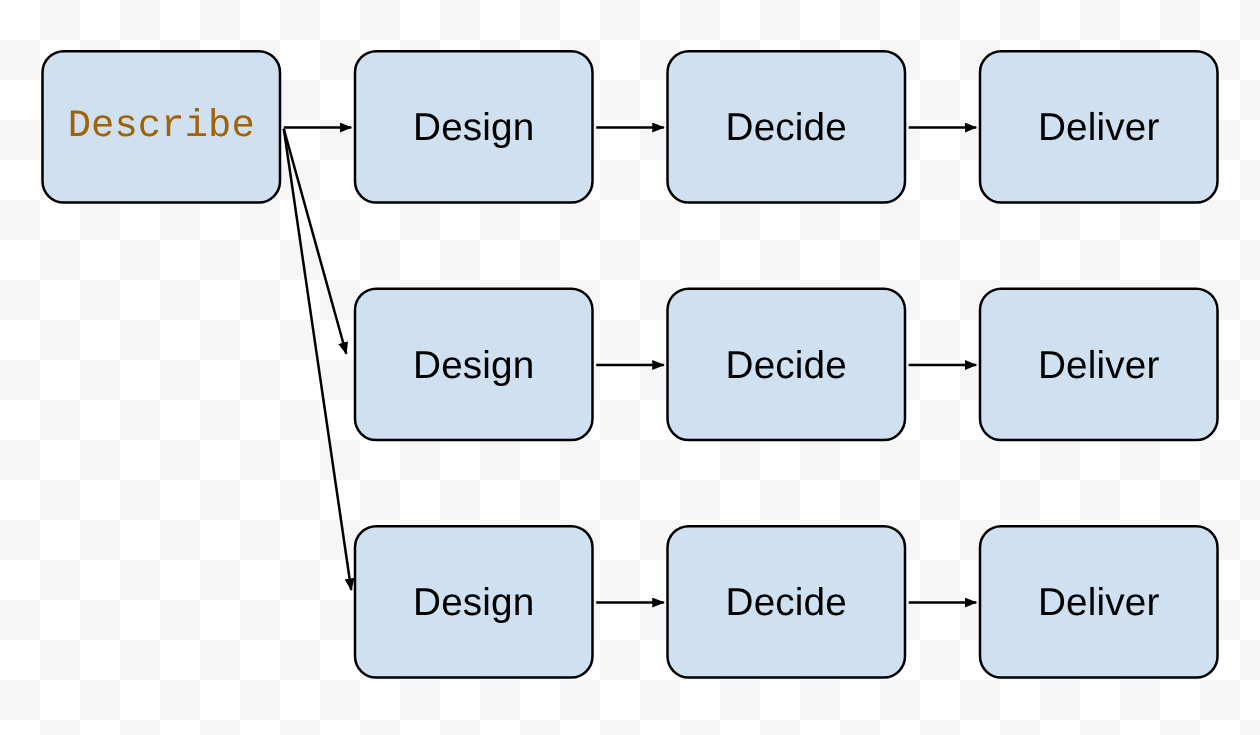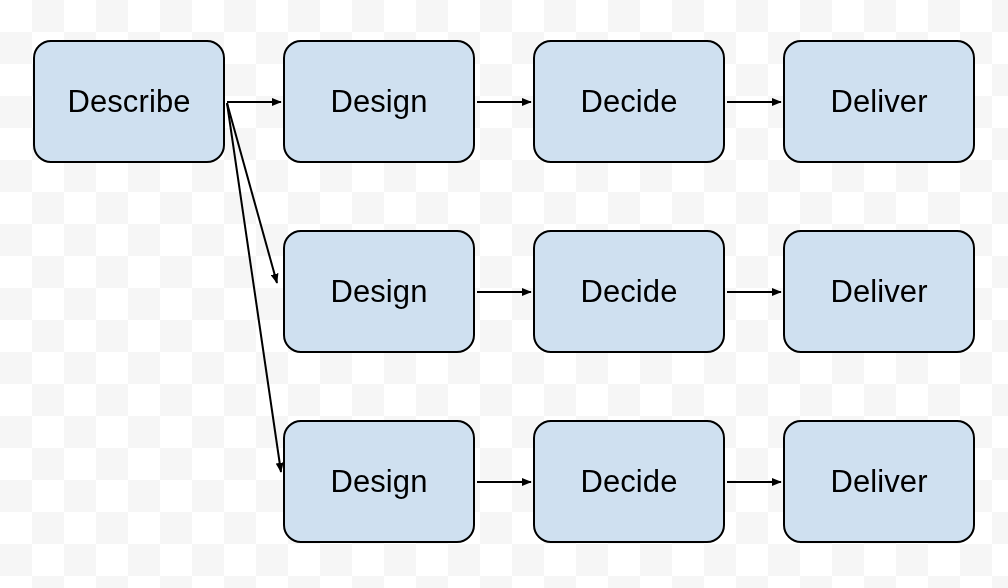--- a/index.html
+++ b/index.html
@@ -71,21 +71,21 @@
         <line x1="727" y1="102" x2="781" y2="102" stroke="#000000" stroke-width="2" marker-end="url(#arrowhead)"></line>
         <line x1="477" y1="292" x2="531" y2="292" stroke="#000000" stroke-width="2" marker-end="url(#arrowhead)"></line>
         <line x1="727" y1="292" x2="781" y2="292" stroke="#000000" stroke-width="2" marker-end="url(#arrowhead)"></line>
         <line x1="477" y1="482" x2="531" y2="482" stroke="#000000" stroke-width="2" marker-end="url(#arrowhead)"></line>
         <line x1="727" y1="482" x2="781" y2="482" stroke="#000000" stroke-width="2" marker-end="url(#arrowhead)"></line>
       </g>
   </svg>
 
   <div id="nodes-group">
       <div class="node" style="left: 33px; top: 40px; width: 192px; height: 123px; background: rgb(207, 224, 240); border-color: rgb(0, 0, 0);">
-        <span class="node-label" style="color: #000000;">Describe</span>
+        <span class="node-label" style="color: #a16207; font-family: Liberation Mono, monospace;">Describe</span>
       </div>
       <div class="node" style="left: 283px; top: 40px; width: 192px; height: 123px; background: rgb(207, 224, 240); border-color: rgb(0, 0, 0);">
         <span class="node-label" style="color: rgb(0, 0, 0);">Design</span>
       </div>
       <div class="node" style="left: 533px; top: 40px; width: 192px; height: 123px; background: rgb(207, 224, 240); border-color: rgb(0, 0, 0);">
         <span class="node-label" style="color: rgb(0, 0, 0);">Decide</span>
       </div>
       <div class="node" style="left: 783px; top: 40px; width: 192px; height: 123px; background: rgb(207, 224, 240); border-color: rgb(0, 0, 0);">
         <span class="node-label" style="color: rgb(0, 0, 0);">Deliver</span>
       </div>

